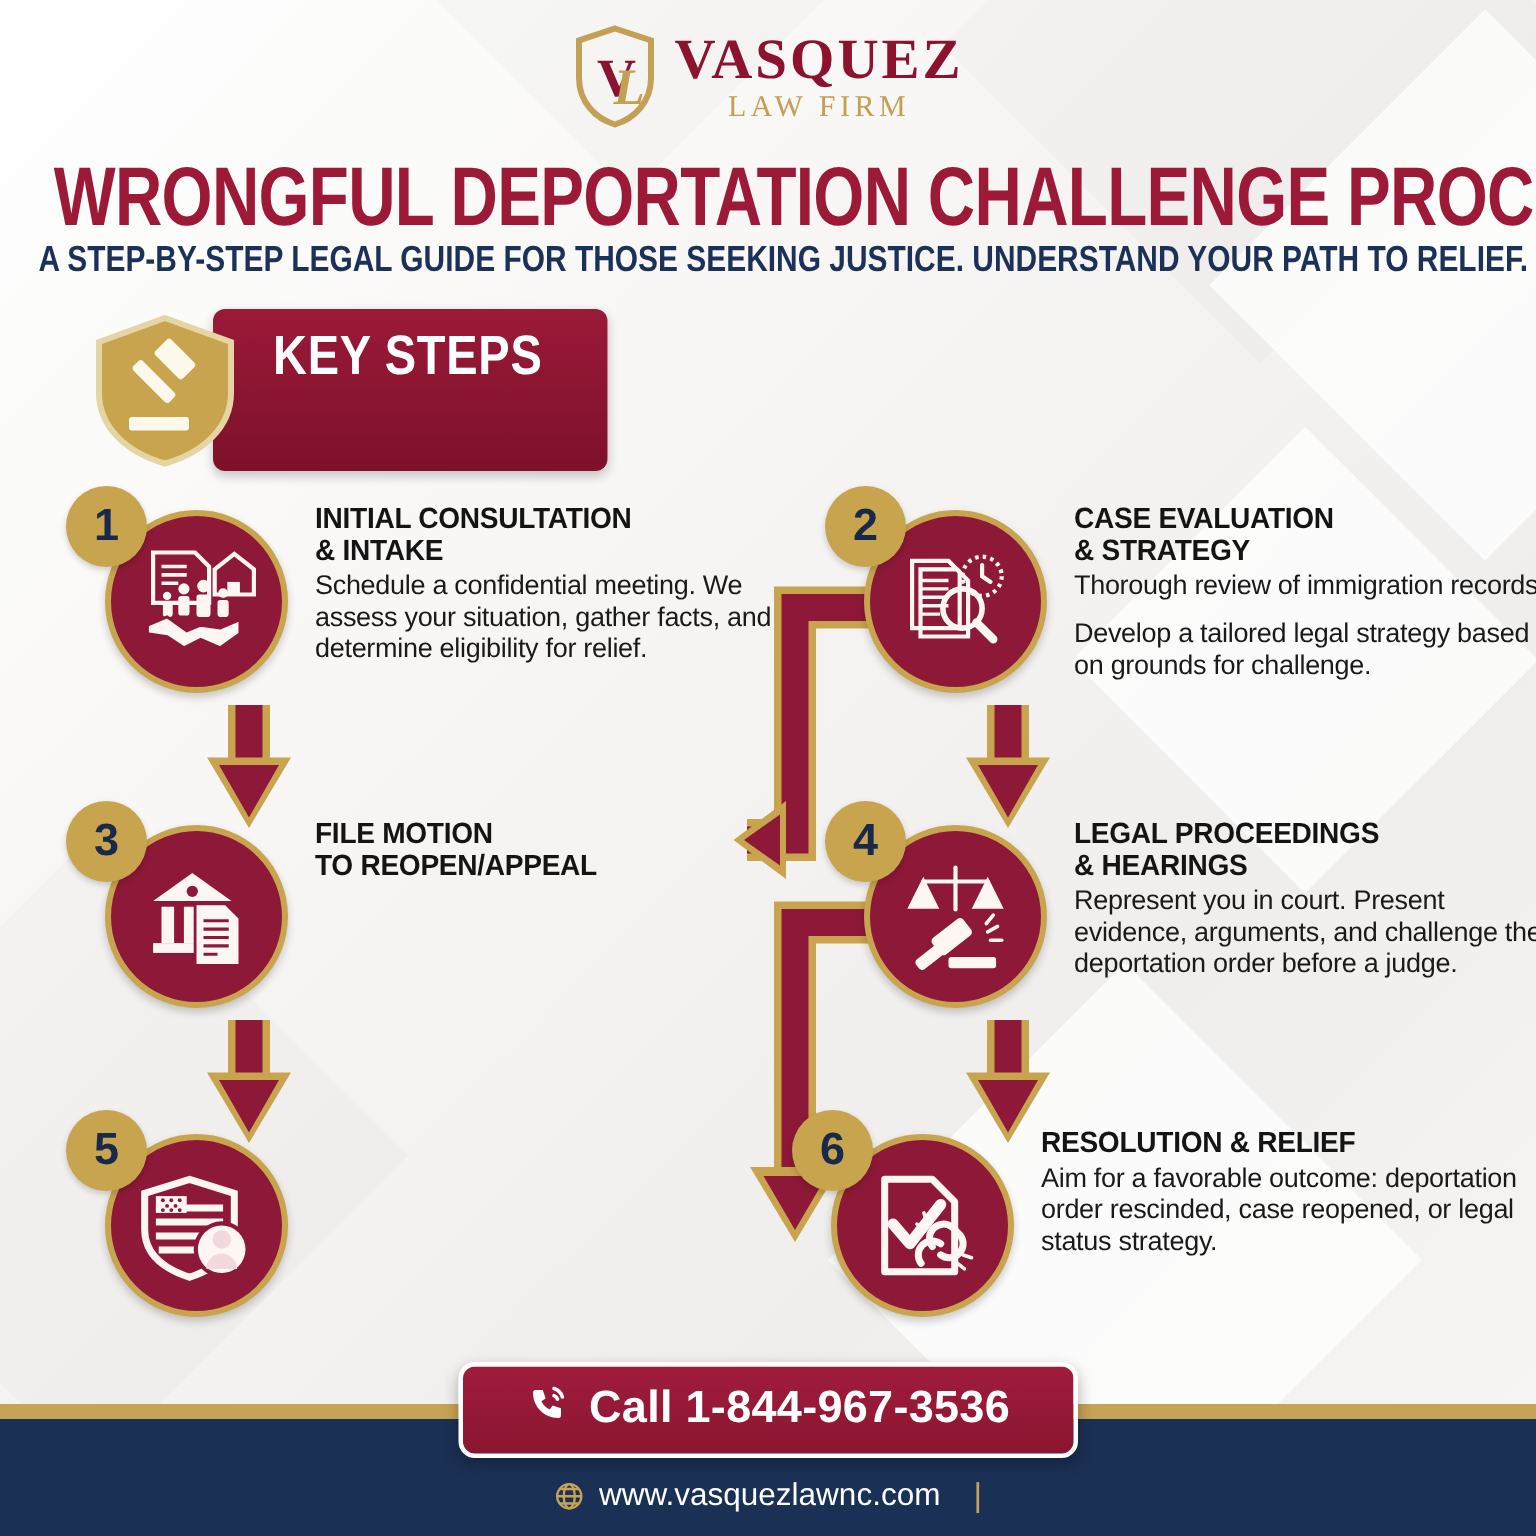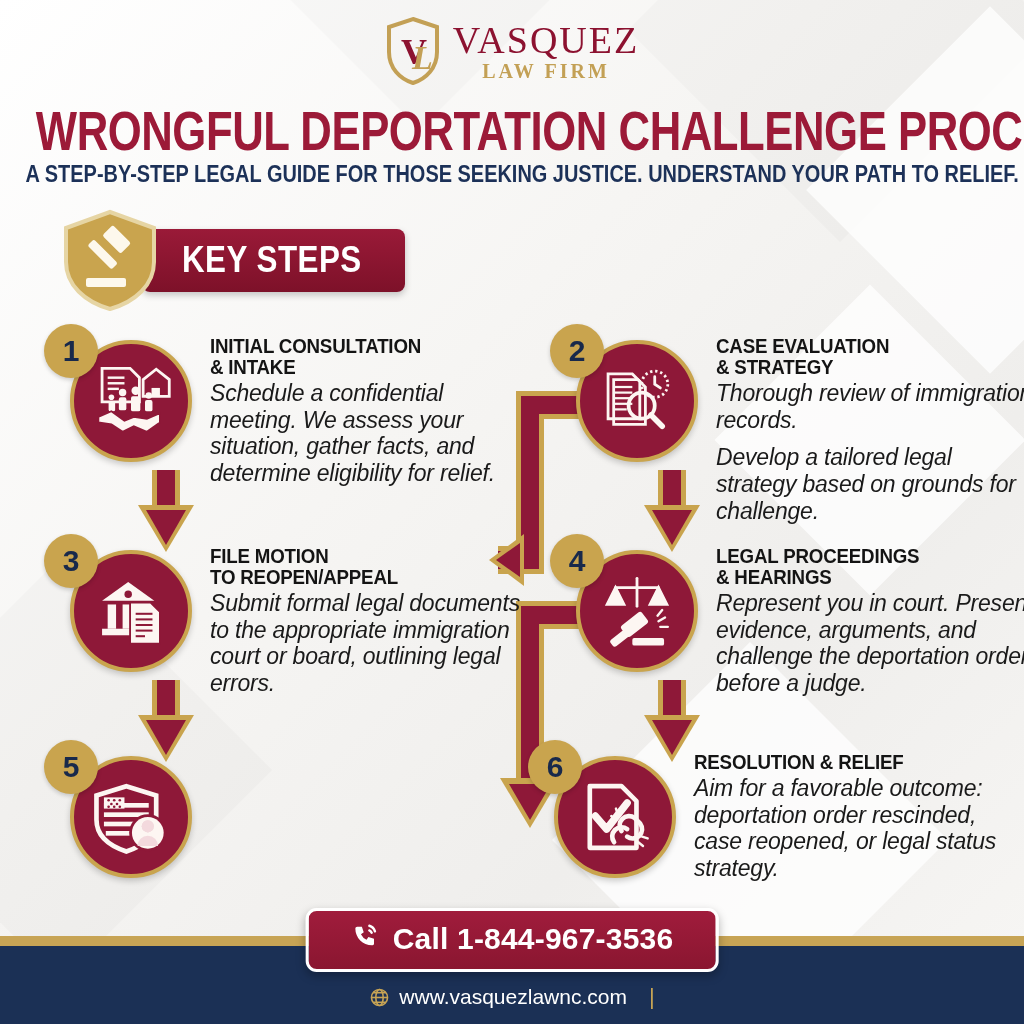--- a/index.html
+++ b/index.html
@@ -31,26 +31,26 @@
 
   
   .logo-wrap {
     position:absolute; left:0; right:0; top:16px;
     display:flex; justify-content:center; align-items:center; gap:12px;
   }
   .logo-shield { width:56px; height:70px; position:relative; flex:none; }
   .logo-text { display:flex; flex-direction:column; align-items:center; line-height:1; }
   .logo-name {
     font-family:"Liberation Serif", serif;
-    font-size:38px; font-weight:400; letter-spacing:2px;
+    font-size:38px; font-weight:700; letter-spacing:2px;
     color:#8c1230;
   }
   .logo-sub {
     font-family:"Liberation Serif", serif;
-    font-size:20px; font-weight:700; letter-spacing:3px;
+    font-size:20px; font-weight:400; letter-spacing:3px;
     color:#c3a055; margin-top:2px;
   }
 
   .main-title {
     position:absolute; left:0; right:0; top:98px;
     text-align:center;
     font-family:"Liberation Sans", sans-serif;
     font-weight:700;
     font-size:47px;
     letter-spacing:-0.5px;
@@ -64,21 +64,21 @@
     text-align:center;
     font-weight:700;
     font-size:21px;
     color:#1c3158;
     transform:scaleX(0.95) scaleY(1.15);
     transform-origin:center top;
     white-space:nowrap;
   }
 
   
-  .keysteps { position:absolute; left:56px; top:206px; display:flex; align-items:center; }
+  .keysteps { position:absolute; left:56px; top:206px; display:flex; }
   .ks-shield { width:108px; height:108px; position:relative; flex:none; z-index:2; }
   .ks-banner {
     margin-left:-22px;
     background:linear-gradient(180deg,#9a1a38 0%,#7d1129 100%);
     border-radius:8px;
     padding:12px 34px 13px 40px;
     box-shadow:0 3px 7px rgba(0,0,0,0.22);
   }
   .ks-banner span {
     color:#ffffff; font-weight:700; font-size:33px;
@@ -115,23 +115,22 @@
   }
   .txt-col { position:absolute; left:152px; top:4px; width:318px; }
   .step-head {
     font-weight:700; font-size:19.5px; line-height:1.08;
     color:#141414; letter-spacing:-0.2px;
     transform:scaleX(0.96); transform-origin:left top;
     white-space:pre-line;
   }
   .step-body {
     margin-top:2px;
-    font-size:23px; line-height:1.16; color:#1a1a1a;
+    font-size:18px; line-height:1.16; color:#1a1a1a;
     letter-spacing:-0.2px;
-    font-style:italic;
   }
   .step-body.p2 { margin-top:11px; }
 
   
   .gold-band { position:absolute; left:0; right:0; top:936px; height:10px; background:#c7a455; }
   .footer-bar { position:absolute; left:0; right:0; top:946px; height:78px; background:#1b3055; }
   .cta {
     position:absolute; left:50%; top:908px; transform:translateX(-50%);
     background:linear-gradient(180deg,#a01c3c 0%,#8a1630 100%);
     border:3px solid #ffffff;
@@ -321,21 +320,20 @@
               <path d="M50 60 h18"></path>
             <path d="M50 66 h18"></path>
               <path d="M50 72 h10"></path>
           </g>
         </svg>
       </div>
     </div>
     <div class="txt-col">
       <div class="step-head">FILE MOTION
 TO REOPEN/APPEAL</div>
-      <div class="step-body">Submit formal legal documents to the appropriate immigration court or board, outlining legal errors.</div>
     </div>
   </div>
 
   <div class="step" style="left:564px; top:542px;">
     <div class="icon-col">
       <div class="badge">4</div>
       <div class="circle">
         <svg viewBox="0 0 90 90" width="84" height="84">
           <g stroke="#fdf6f2" stroke-width="3" fill="none" stroke-linecap="round">
             <path d="M45 10 v30"></path>

